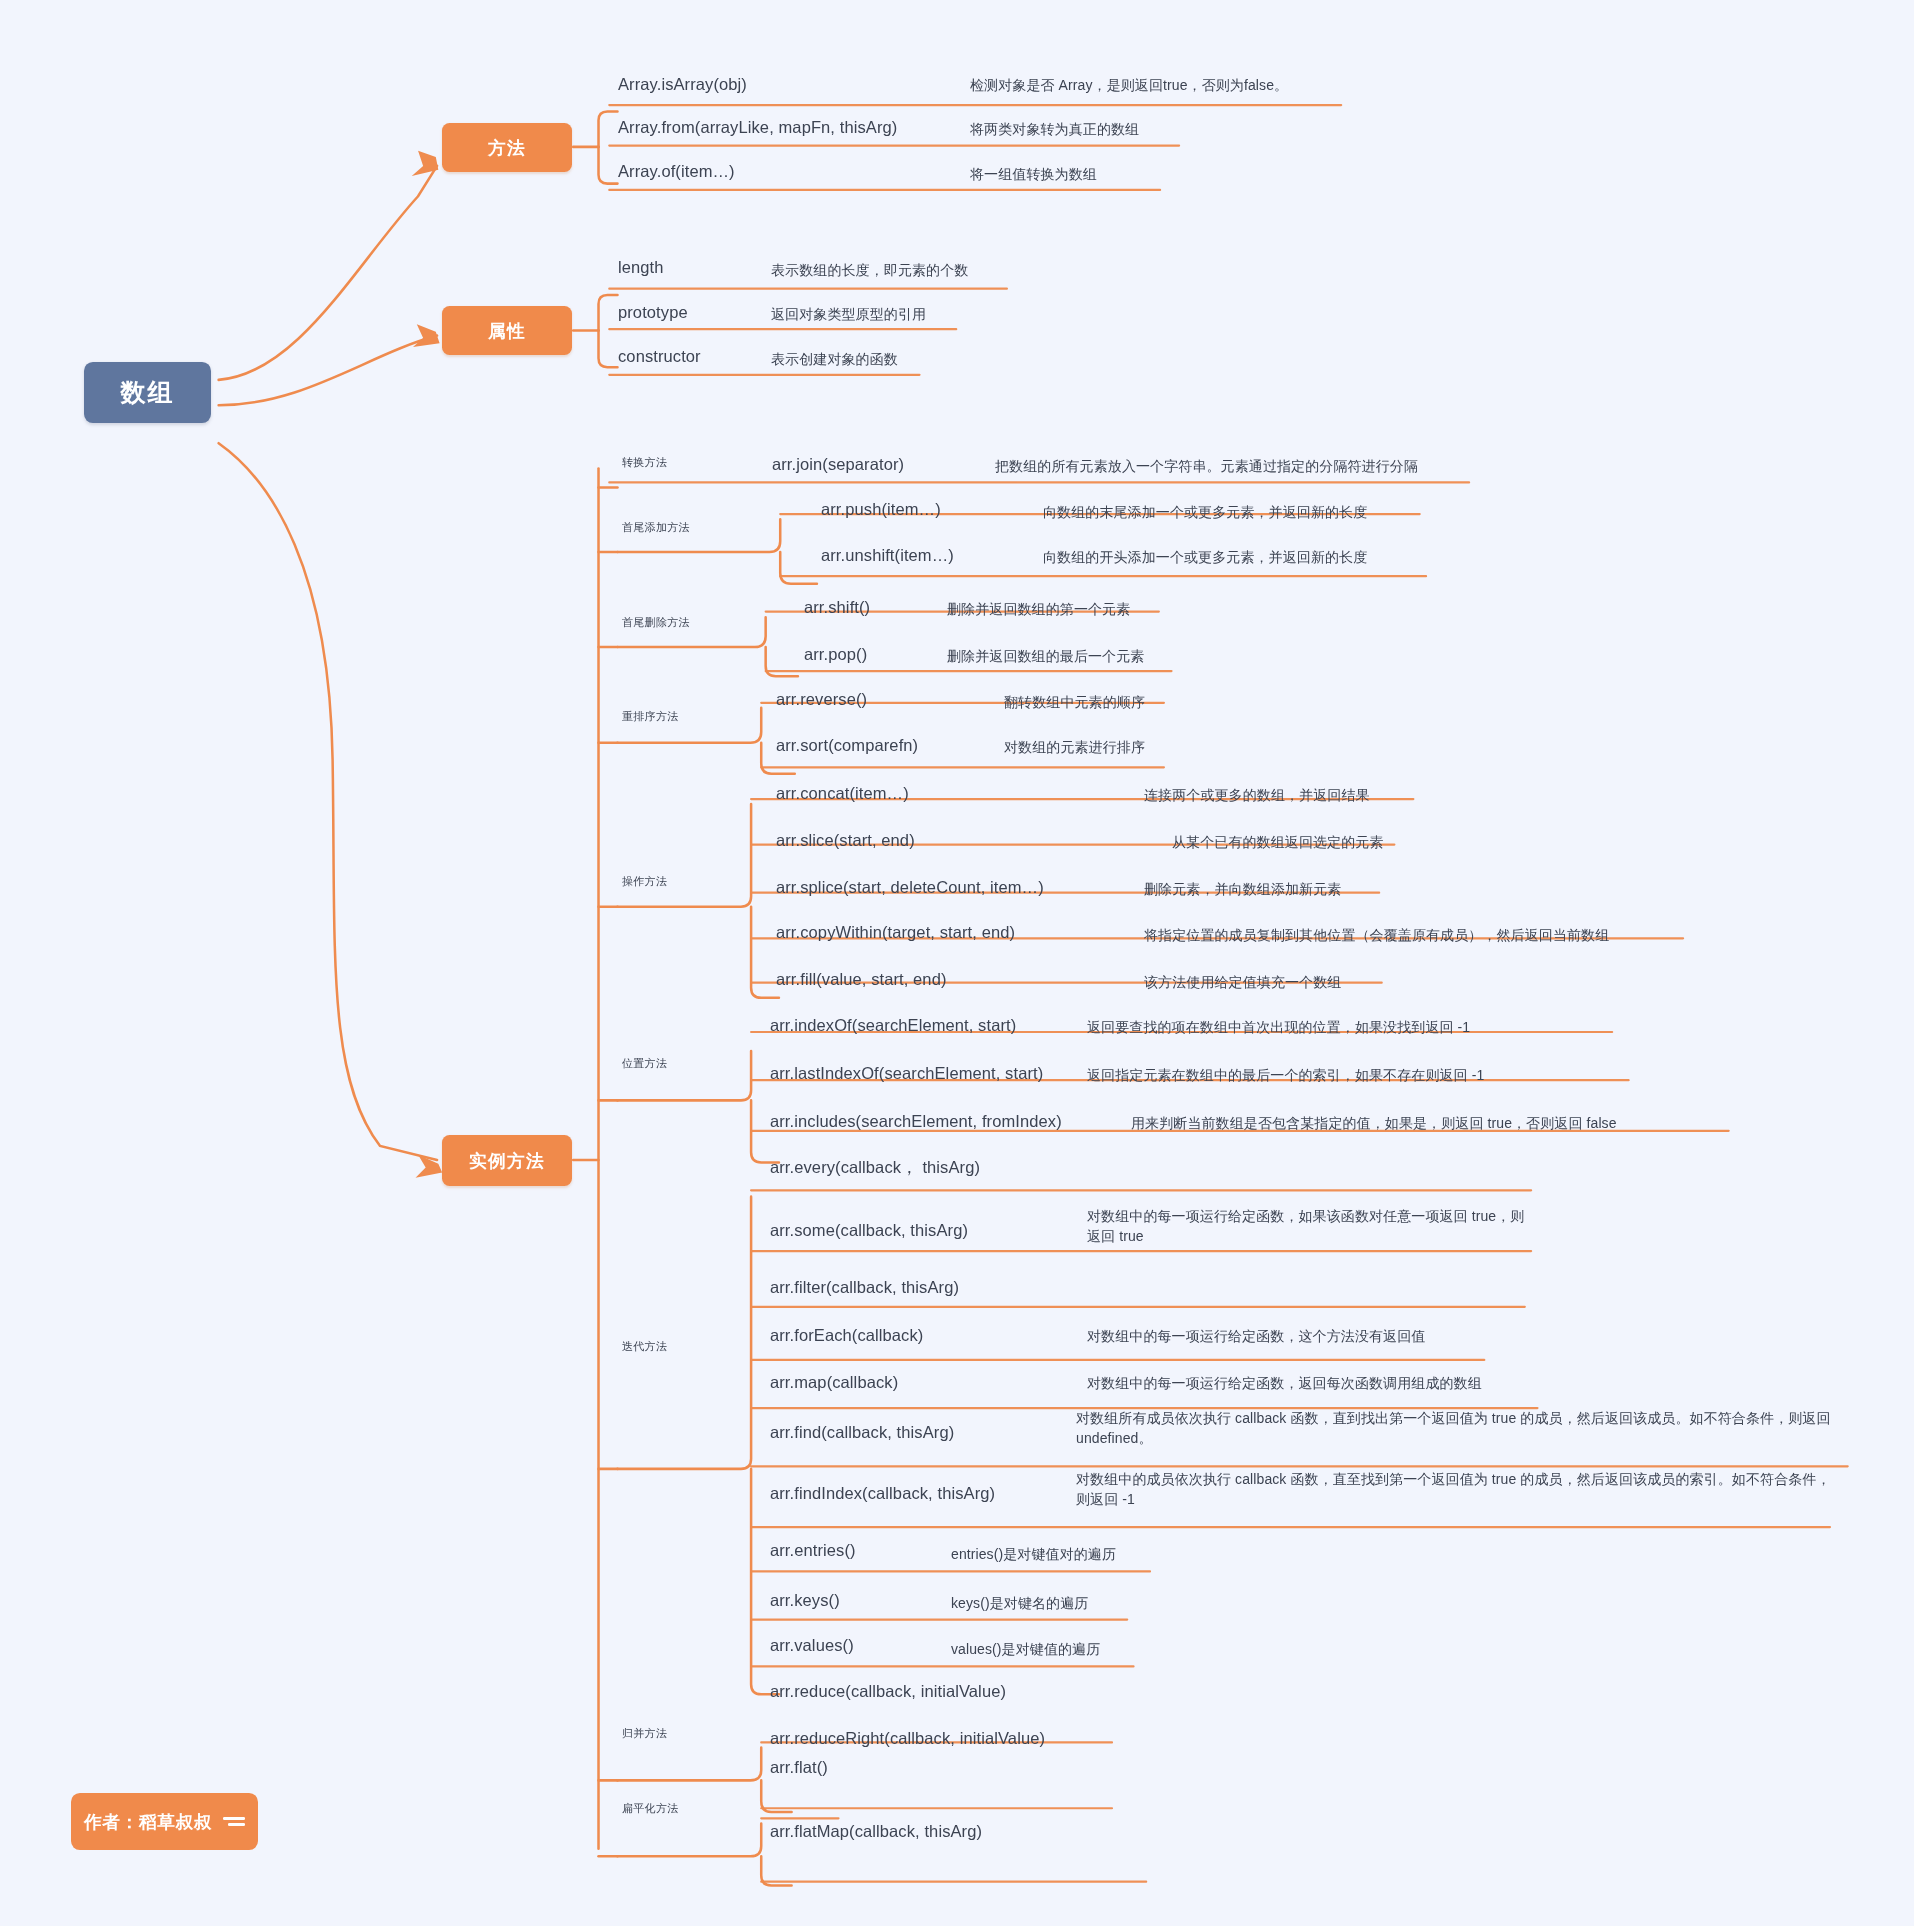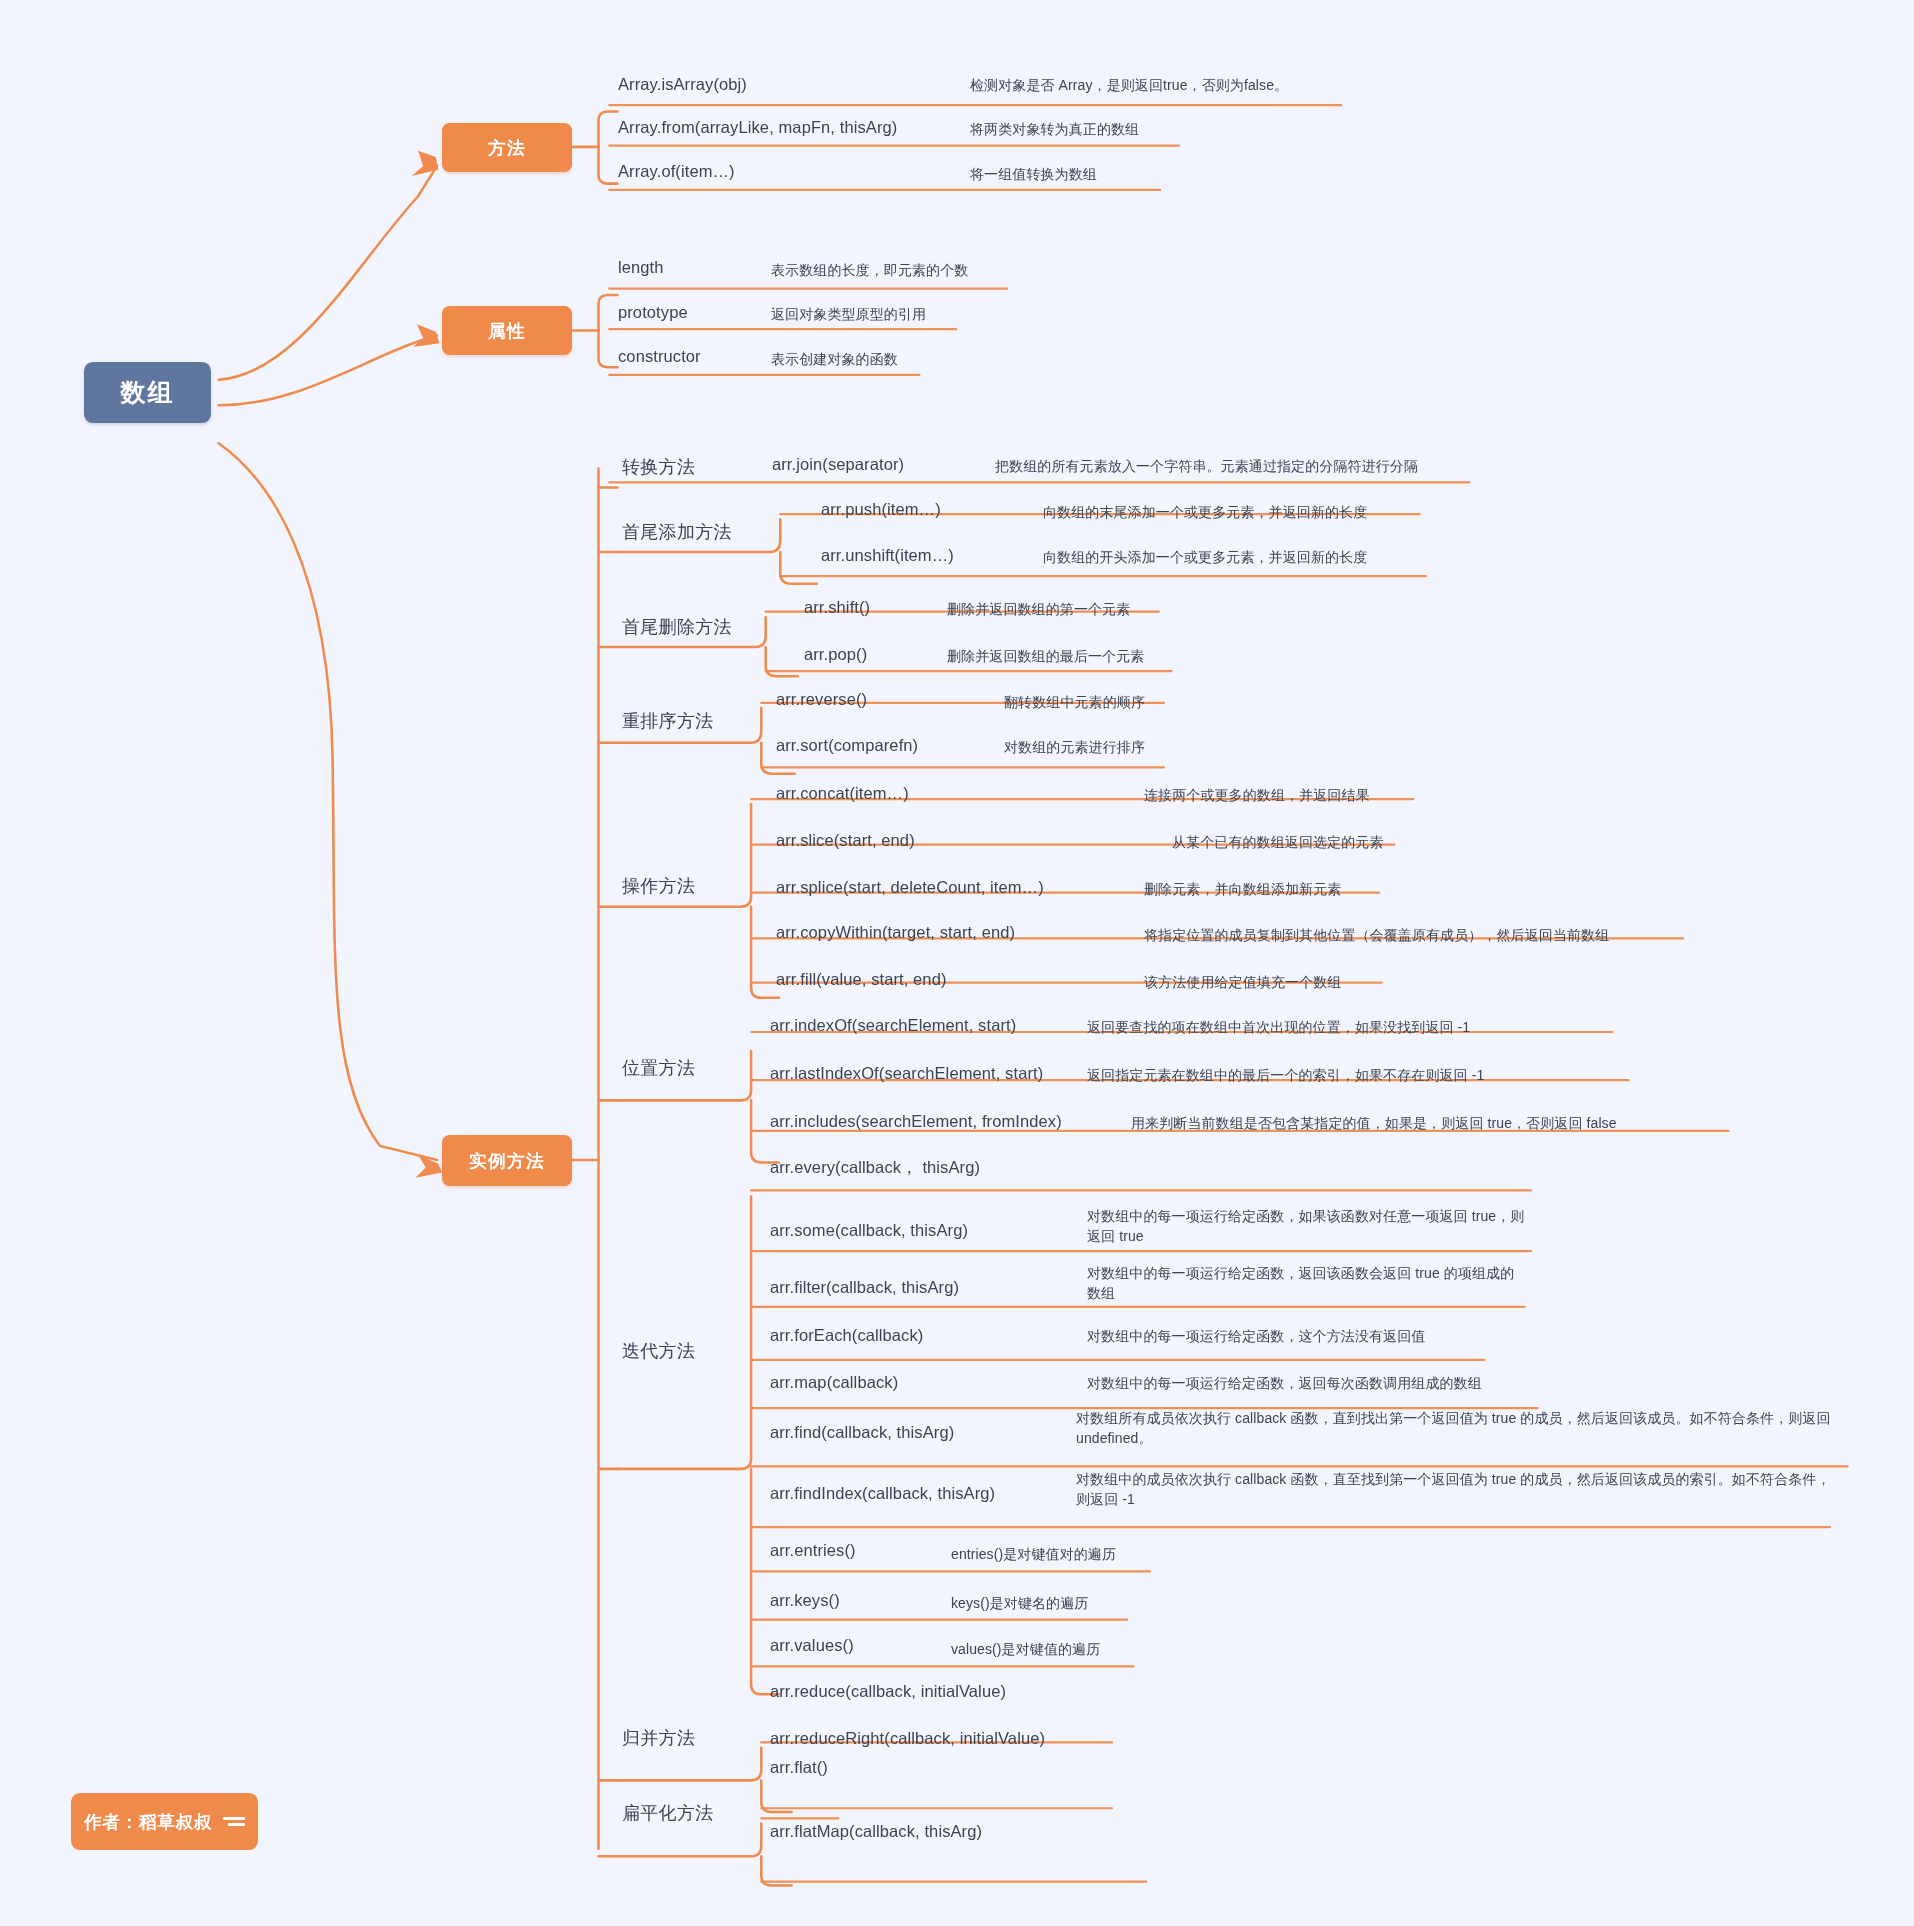--- a/index.html
+++ b/index.html
@@ -35,21 +35,21 @@
     color: #ffffff;
     border-radius: 7.6px;
     font-size: 17.7px;
     font-weight: bold;
     letter-spacing: 1.3px;
     display: flex; align-items: center; justify-content: center;
     box-shadow: 0 1.3px 2.5px rgba(200,120,60,.22);
   }
   .cat-label {
     position: absolute;
-    font-size: 18px;
+    font-size: 11px;
     color: #3c4352;
     white-space: nowrap;
     letter-spacing: 0.3px;
   }
   .leaf-title {
     position: absolute;
     font-size: 16.5px;
     color: #3c4352;
     white-space: nowrap;
     letter-spacing: 0.1px;
@@ -272,21 +272,20 @@
 
   <div class="leaf-title" style="left:770px; top:1112px;">arr.includes(searchElement, fromIndex)</div>
   <div class="leaf-desc" style="left:1131px; top:1114px; width:608px;">用来判断当前数组是否包含某指定的值，如果是，则返回 true，否则返回 false</div>
 
   <div class="leaf-title" style="left:770px; top:1157px;">arr.every(callback， thisArg)</div>
 
   <div class="leaf-title" style="left:770px; top:1221px;">arr.some(callback, thisArg)</div>
   <div class="leaf-desc" style="left:1087px; top:1207px; width:443px;">对数组中的每一项运行给定函数，如果该函数对任意一项返回 true，则返回 true</div>
 
   <div class="leaf-title" style="left:770px; top:1278px;">arr.filter(callback, thisArg)</div>
-  <div class="leaf-desc" style="left:1087px; top:1264px; width:437px;">对数组中的每一项运行给定函数，返回该函数会返回 true 的项组成的数组</div>
 
   <div class="leaf-title" style="left:770px; top:1326px;">arr.forEach(callback)</div>
   <div class="leaf-desc" style="left:1087px; top:1327px; width:443px;">对数组中的每一项运行给定函数，这个方法没有返回值</div>
 
   <div class="leaf-title" style="left:770px; top:1373px;">arr.map(callback)</div>
   <div class="leaf-desc" style="left:1087px; top:1374px; width:456px;">对数组中的每一项运行给定函数，返回每次函数调用组成的数组</div>
 
   <div class="leaf-title" style="left:770px; top:1423px;">arr.find(callback, thisArg)</div>
   <div class="leaf-desc" style="left:1076px; top:1409px; width:776px;">对数组所有成员依次执行 callback 函数，直到找出第一个返回值为 true 的成员，然后返回该成员。如不符合条件，则返回 undefined。</div>
 

